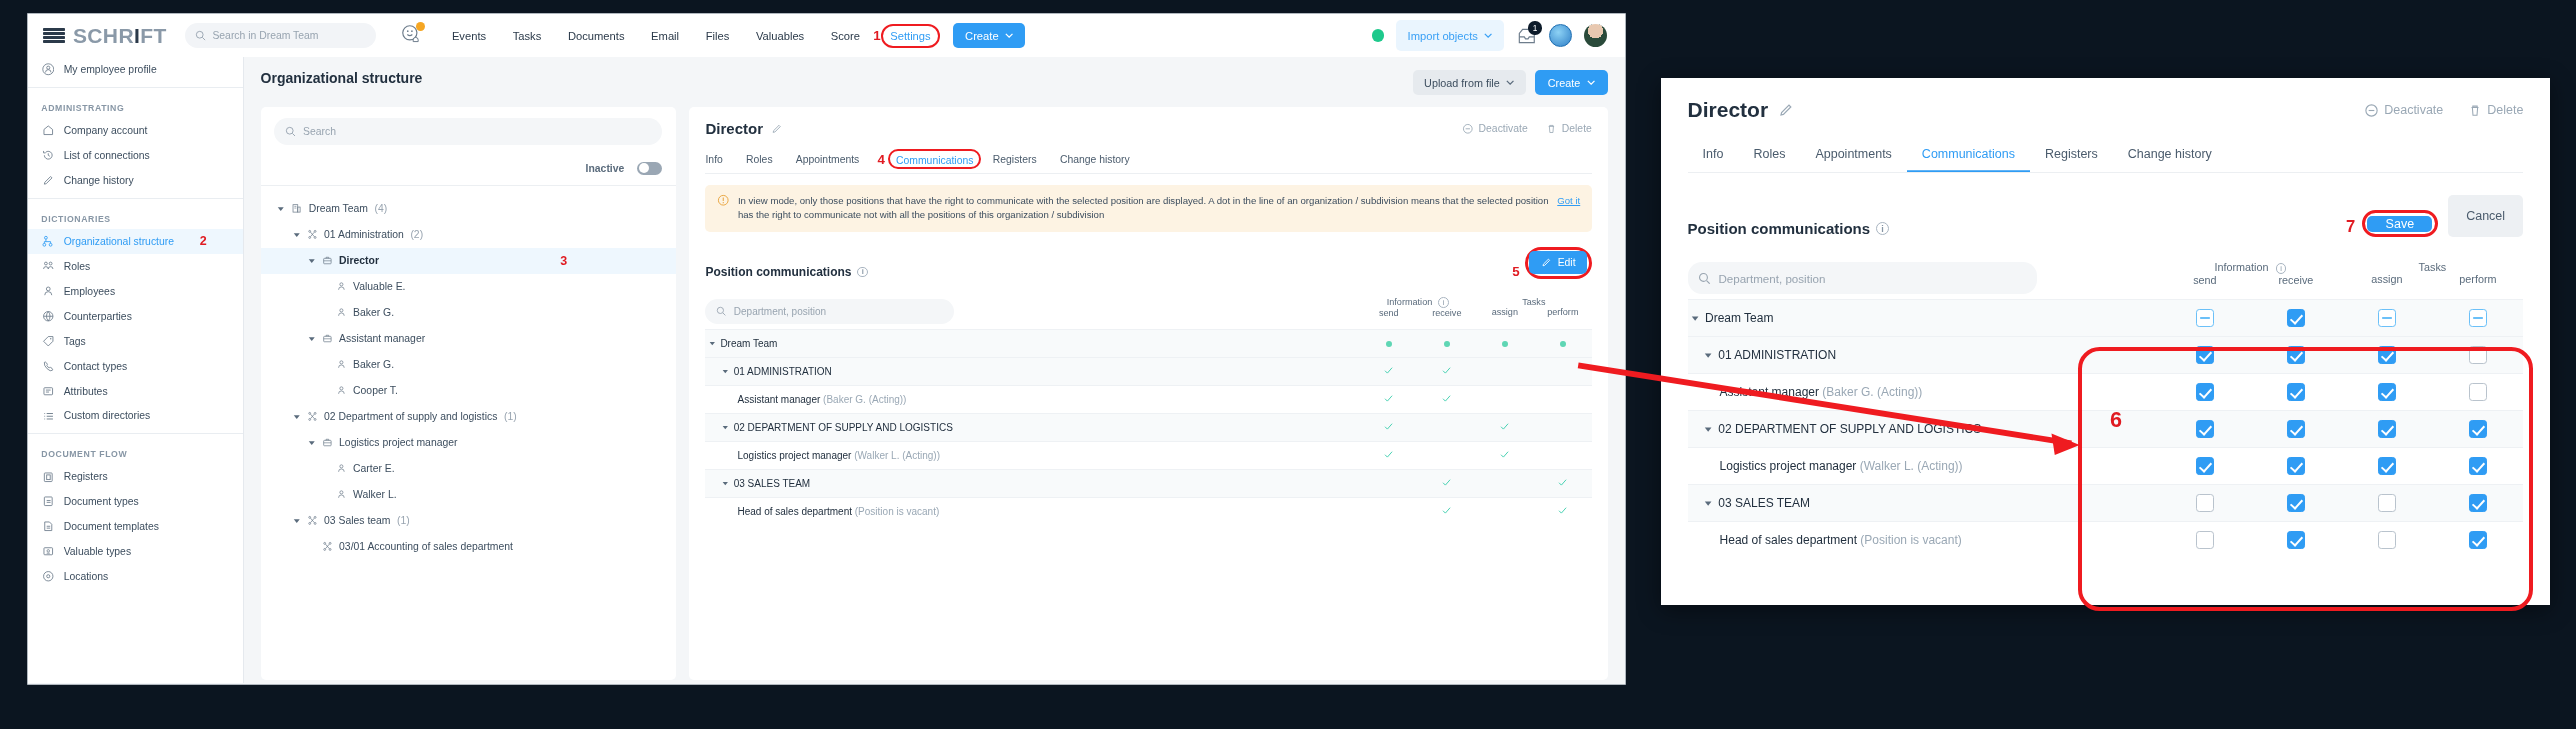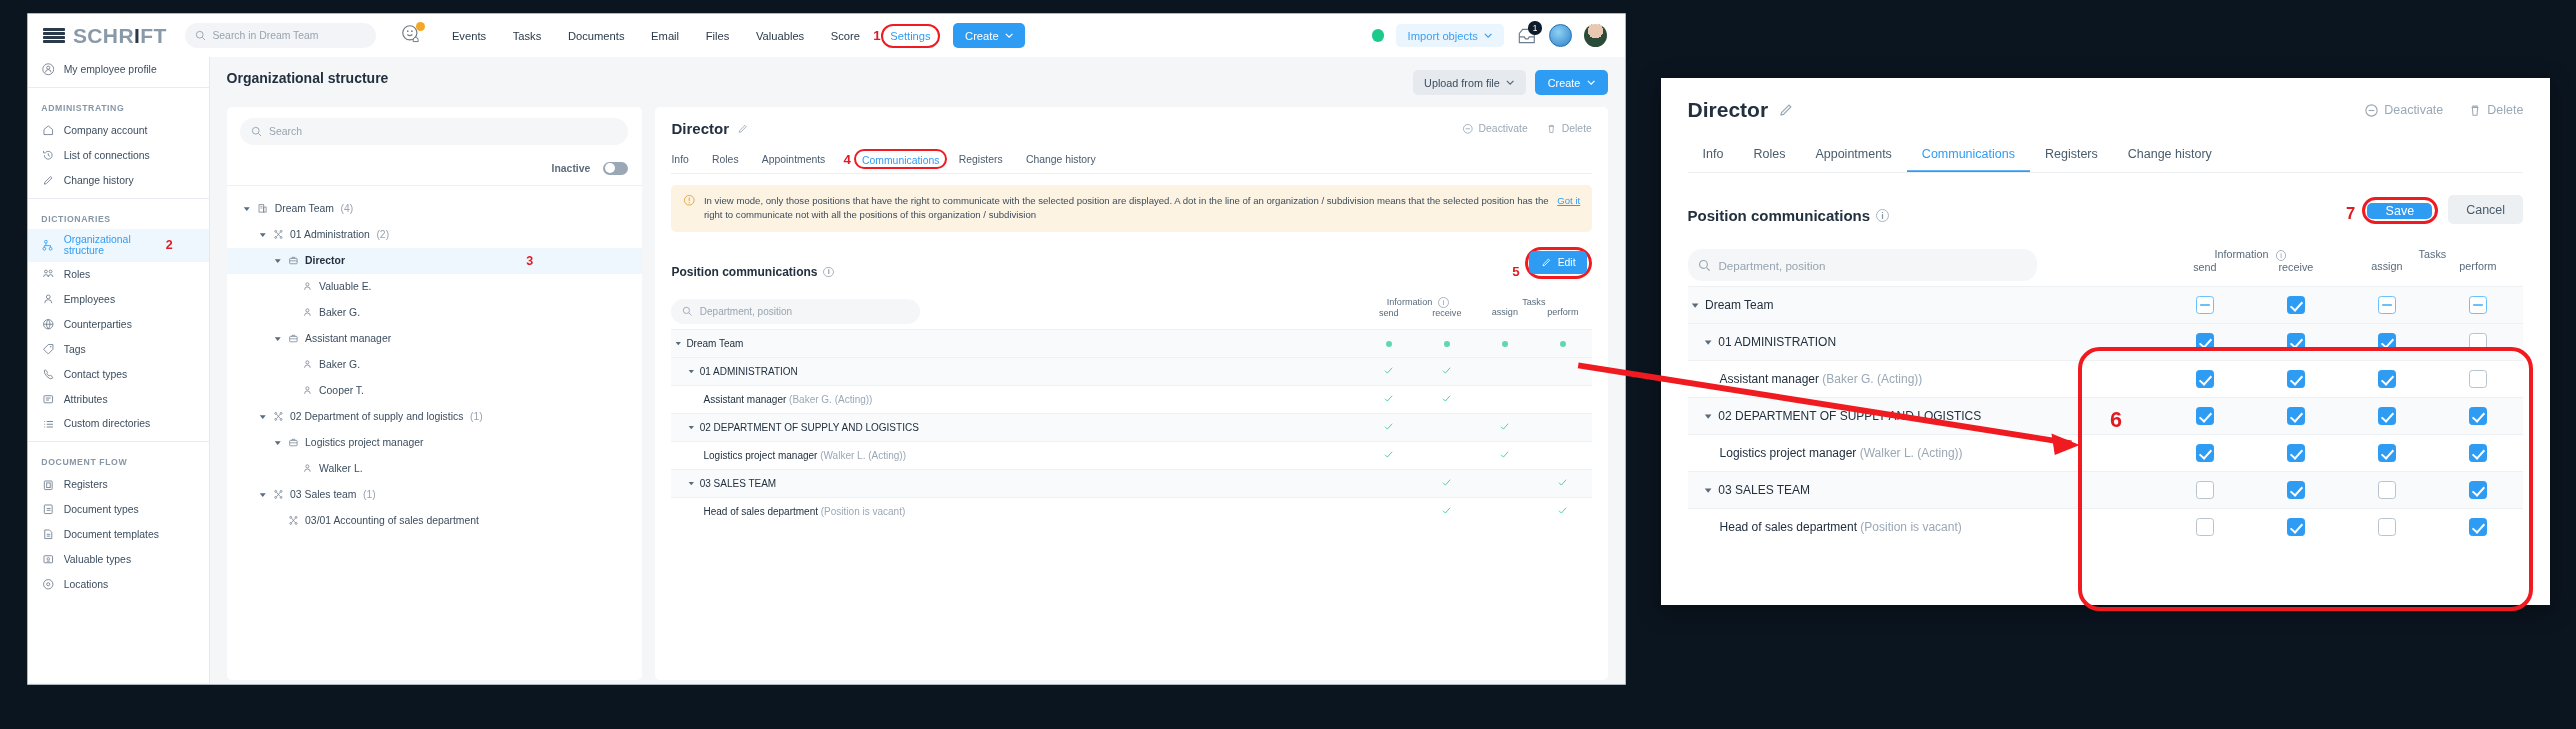--- a/index.html
+++ b/index.html
@@ -31,30 +31,30 @@
   .nav a.blue{ color:#2f9cf4; }
   .ring{
     border:2.5px solid #ef1b20; border-radius:16.6px; padding:2.5px 7.5px; display:inline-block;
   }
   .btn-create{
     background:#2f9cf4; color:#fff; border-radius:5px; height:25px; padding:0 11.6px;
     display:flex; align-items:center; gap:6.6px; font-size:11.2px; margin-left:13.3px;
   }
   .topright{ margin-left:auto; display:flex; align-items:center; gap:11.6px; padding-right:3.3px;}
   .statusdot{ width:12.5px; height:12.5px; border-radius:50%; background:#1ec98c; }
-  .import{ background:#eaf5fe; color:#3aa0f5; border-radius:5px; height:23px; padding:0 11.6px; display:flex; align-items:center; gap:6.6px; font-size:11.2px;}
+  .import{ background:#eaf5fe; color:#3aa0f5; border-radius:5px; height:31px; padding:0 11.6px; display:flex; align-items:center; gap:6.6px; font-size:11.2px;}
   .inbox{ position:relative; width:21.6px;height:20px; }
   .badge{ position:absolute; right:-4.2px; top:-4.2px; width:13.3px;height:13.3px;border-radius:50%;background:#0d1b2a;color:#fff;font-size:8.3px;display:flex;align-items:center;justify-content:center;}
   .av{ width:23px;height:23px;border-radius:50%; }
   .av1{ background:radial-gradient(circle at 40% 35%, #8dd2f5, #2f7fc7); border:1.7px solid #1f6fb2;}
   .av2{ background:radial-gradient(circle at 50% 30%, #e8c8b0 0 38%, #2a4a3a 38%); }
 
   
   .body{ display:flex; height:626px; }
-  .sidebar{ width:182px; background:#fff; border-right:0.8px solid #e5e9ee; font-size:10.4px; overflow:hidden;}
+  .sidebar{ width:216px; background:#fff; border-right:0.8px solid #e5e9ee; font-size:10.4px; overflow:hidden;}
   .sb-item{ display:flex; align-items:center; gap:9.1px; padding:5.8px 13.3px; color:#3c4d5e; }
   .sb-item.active{ background:#eef7fe; color:#2f9cf4; }
   .sb-head{ padding:10px 13.3px 5px; font-size:8.7px; letter-spacing:0.6px; color:#8796a5; font-weight:700;}
   .sb-sep{ border-top:0.8px solid #e9edf1; margin:5px 0; }
   .sb-ico{ width:13.3px; height:13.3px; flex:none; display:flex;align-items:center;justify-content:center;}
   .sb-mark{ margin-left:auto; color:#e01b22; font-weight:700; font-size:12.5px; padding-right:23px;}
 
   .content{ flex:1; padding:13.3px 16.6px 0 16.6px; overflow:hidden;}
   .pgtitle{ font-size:14px; font-weight:700; color:#22303f; }
   .pgrow{ display:flex; align-items:flex-start; }
@@ -119,21 +119,21 @@
   #panel .tabs a{ font-size:12.5px; padding:6.6px 15px 11.6px;}
   #panel .sect{ margin-top:21.6px;}
   #panel .sect h3{ font-size:15px;}
   #panel .tsearch{ width:349px; height:32px; font-size:11.6px;}
   #panel table.comm{ font-size:12px; margin-top:15px;}
   #panel table.comm td{ height:37px;}
   #panel .cellname{ font-size:12px;}
   #panel .grp{ font-size:10.8px;}
   #panel .ck{ width:91px;}
   .btn-save{ background:#2f9cf4;color:#fff;border-radius:5px;height:16px;padding:0 18.3px;display:flex;align-items:center;font-size:12.5px;}
-  .btn-cancel{ background:#edf0f3;color:#4a5b6c;border-radius:5px;height:29px;padding:0 18.3px;display:flex;align-items:center;font-size:12.5px;}
+  .btn-cancel{ background:#edf0f3;color:#4a5b6c;border-radius:5px;height:42px;padding:0 18.3px;display:flex;align-items:center;font-size:12.5px;}
 
   .cb{ display:inline-block; width:18.3px;height:18.3px;border-radius:3.3px;border:1.3px solid #b9c3cd;background:#fff;vertical-align:middle;position:relative;}
   .cb.on{ background:#2f9cf4;border-color:#2f9cf4;}
   .cb.ind{ border-color:#6bc0f8;background:#fff;}
   .cb.on::after{ content:""; position:absolute;left:5px;top:1.7px;width:5px;height:10px;border:solid #fff;border-width:0 2px 2px 0;transform:rotate(42deg);}
   .cb.ind::after{ content:""; position:absolute;left:3.3px;top:7.5px;width:10px;height:2px;background:#6bc0f8;border-radius:0.8px;}
 
   
   .anno{ position:absolute; pointer-events:none; }
   .num{ color:#e01b22; font-weight:700; font-family:"Liberation Sans",sans-serif;}
@@ -519,20 +519,28 @@
               <div class="tnode" style="padding-left: 47px;">
                 <svg class="caret" viewBox="0 0 10 10">
                   <path d="M1 3 L5 8 L9 3 Z" fill="#5a6b7c"></path>
                 </svg>
                 <span><svg width="10.8" height="10.8" viewBox="0 0 16 16">
                     <rect x="2.5" y="5" width="11" height="8" rx="1" fill="none" stroke="#6e7d8c" stroke-width="1.1"></rect>
                     <path d="M6 5V3.4h4V5" fill="none" stroke="#6e7d8c" stroke-width="1.1"></path>
                     <path d="M2.5 8.6h11" stroke="#6e7d8c" stroke-width="1"></path>
                   </svg></span>
                 <span>Logistics project manager</span>
+              </div>
+              <div class="tnode" style="padding-left: 61px;">
+                <span class="caret"></span>
+                <span><svg width="10.8" height="10.8" viewBox="0 0 16 16">
+                    <circle cx="8" cy="5" r="2.3" fill="none" stroke="#6e7d8c" stroke-width="1.1"></circle>
+                    <path d="M3.8 13a4.2 4.2 0 0 1 8.4 0" fill="none" stroke="#6e7d8c" stroke-width="1.1"></path>
+                  </svg></span>
+                <span>Carter E.</span>
               </div>
               <div class="tnode" style="padding-left: 61px;">
                 <span class="caret"></span>
                 <span><svg width="10.8" height="10.8" viewBox="0 0 16 16">
                     <circle cx="8" cy="5" r="2.3" fill="none" stroke="#6e7d8c" stroke-width="1.1"></circle>
                     <path d="M3.8 13a4.2 4.2 0 0 1 8.4 0" fill="none" stroke="#6e7d8c" stroke-width="1.1"></path>
                   </svg></span>
                 <span>Walker L.</span>
               </div>
               <div class="tnode" style="padding-left: 32px;">

